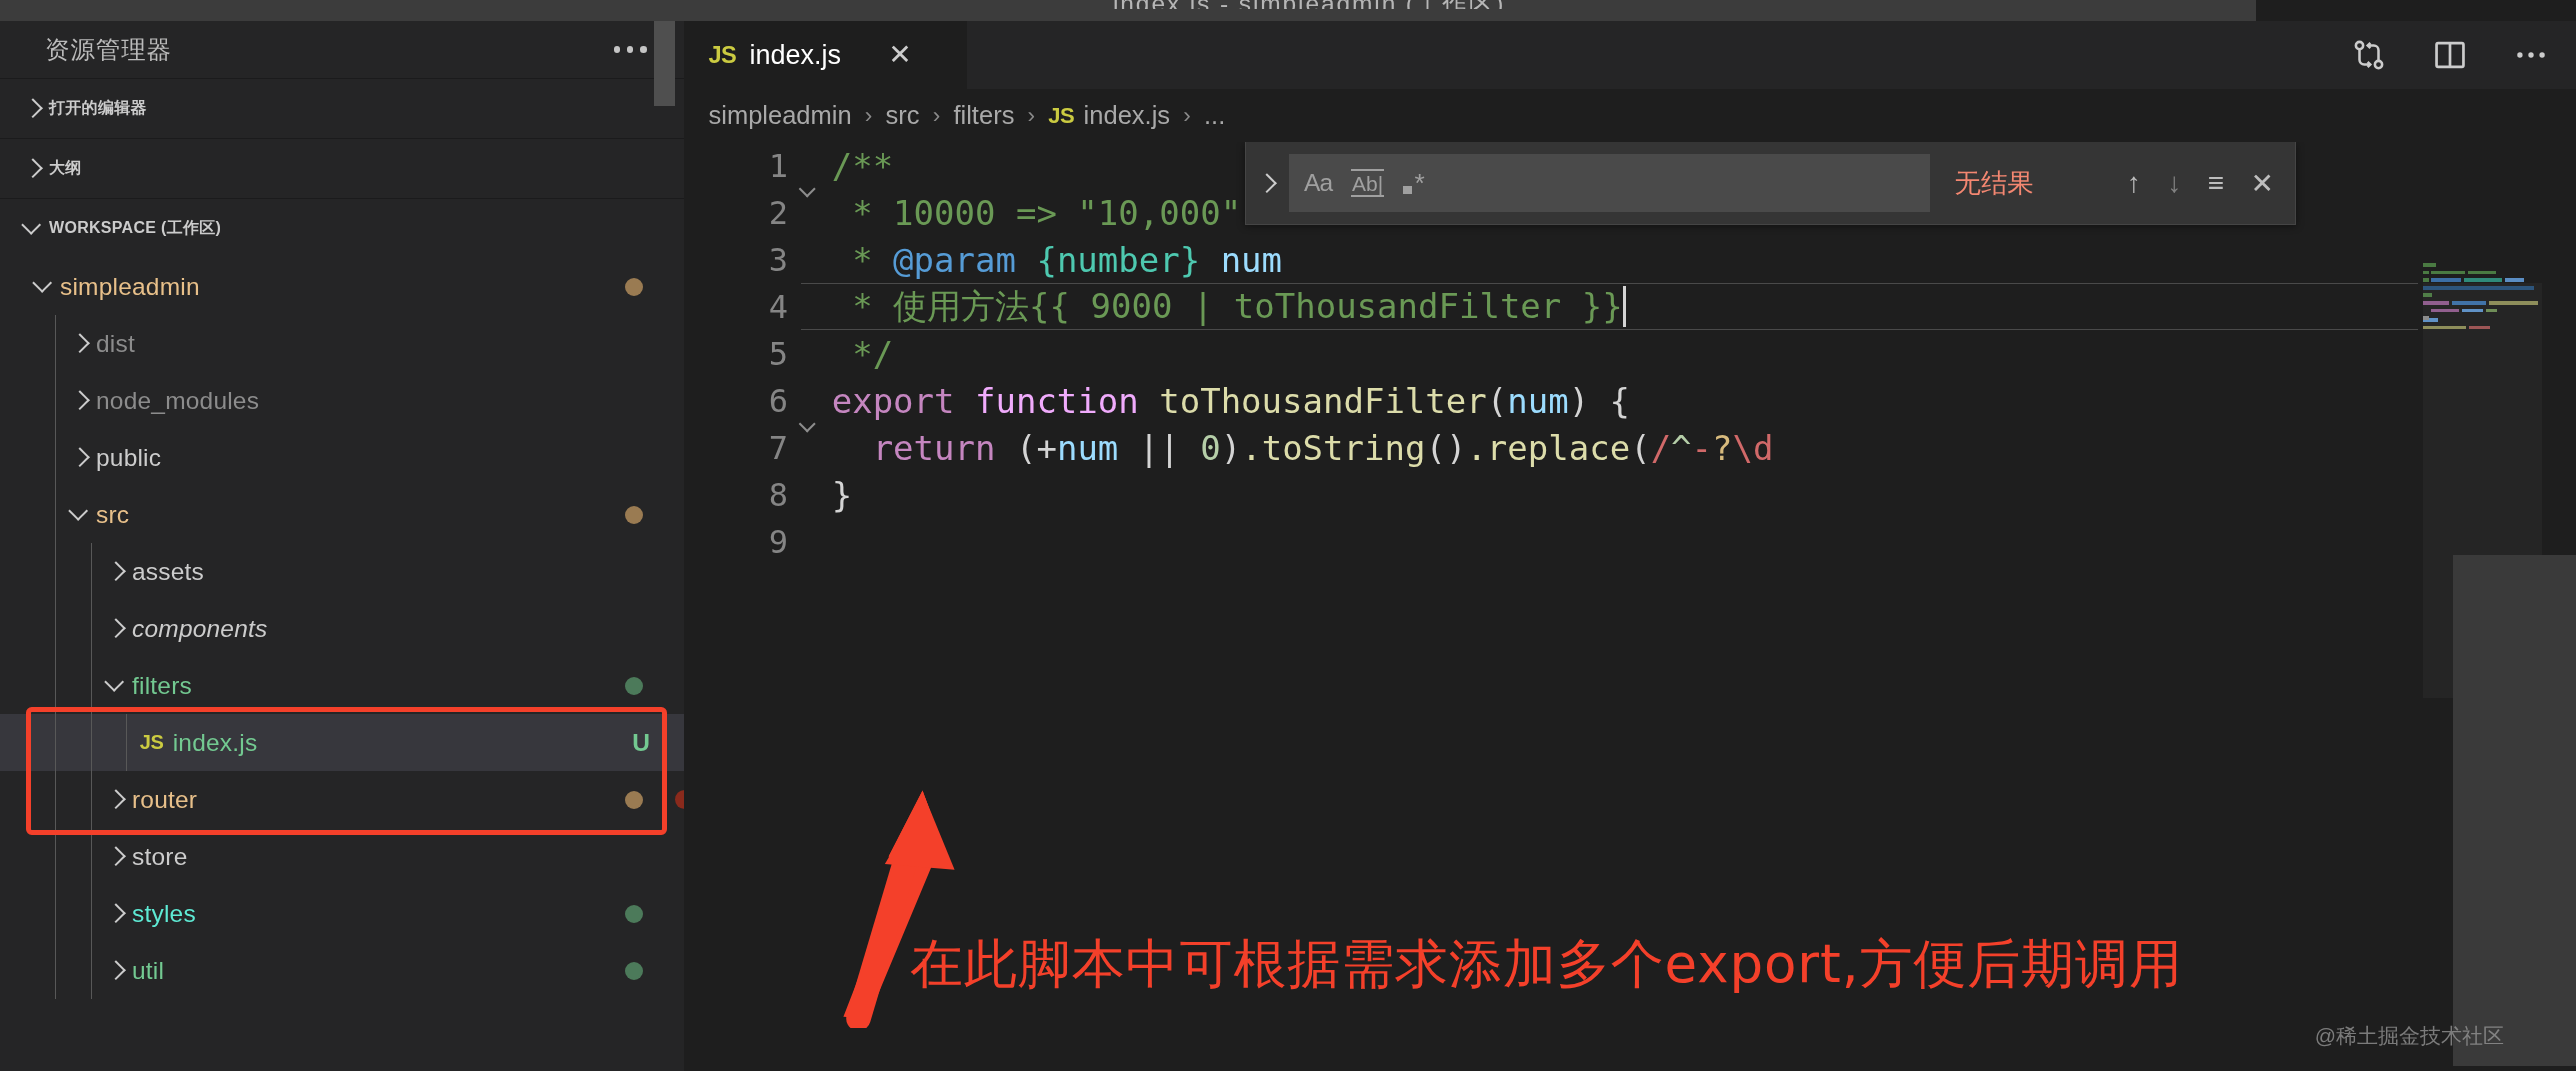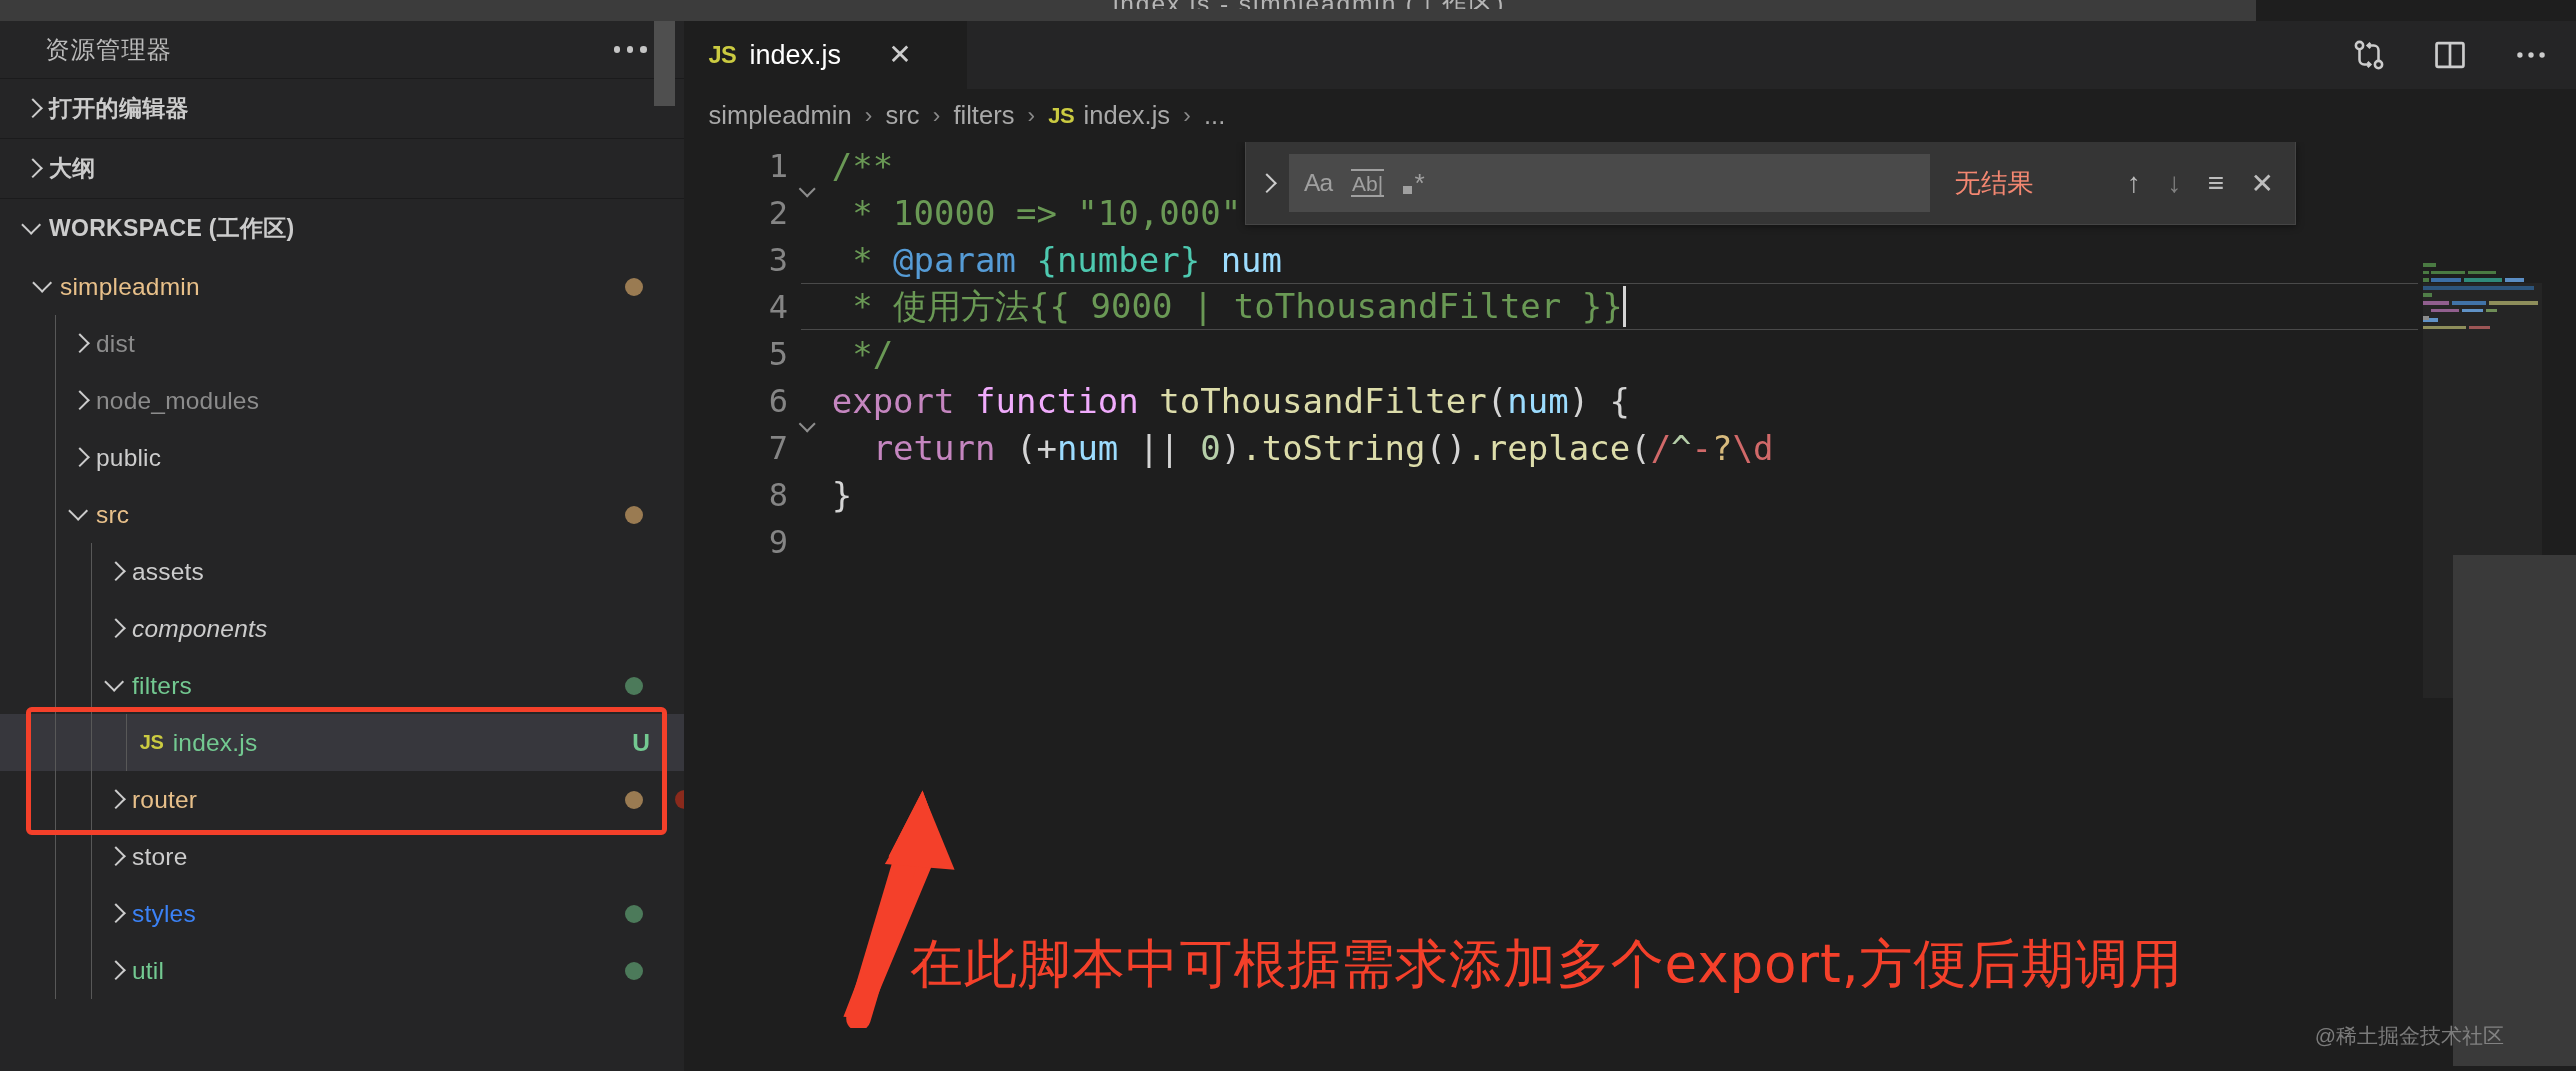--- a/index.html
+++ b/index.html
@@ -49,21 +49,21 @@
   .chev::before {
     content:""; position:absolute; left:9.4px; top:8.5px;
     width:12.3px; height:12.3px;
     border-right:2.5px solid #cccccc; border-bottom:2.5px solid #cccccc;
     transform:rotate(-45deg);
   }
   .chev.down::before {
     left:6.6px; top:5.7px; transform:rotate(45deg);
   }
   .section-label {
-    font-size:23px; color:#cccccc; font-weight:bold; letter-spacing:0.3px;
+    font-size:16px; color:#cccccc; font-weight:bold; letter-spacing:0.3px;
   }
 
   .tree { position:relative; }
   .tree-row {
     position:relative; height:57px; display:flex; align-items:center;
     padding-right:19px;
   }
   .tree-row.selected { background:#37373d; }
   .tree-name { font-size:24.5px; letter-spacing:0.2px; white-space:nowrap; }
   .badge-dot {
@@ -342,21 +342,21 @@
           <span class="indent-guide" style="left: 91px;"></span>
           <span style="display: inline-block; width: 100px; min-width: 100px;"></span>
           <span class="chev"></span>
           <span class="tree-name" style="color: rgb(204, 204, 204);">store</span>
         </div>
         <div class="tree-row">
           <span class="indent-guide" style="left: 55px;"></span>
           <span class="indent-guide" style="left: 91px;"></span>
           <span style="display: inline-block; width: 100px; min-width: 100px;"></span>
           <span class="chev"></span>
-          <span class="tree-name" style="color: #3b82f6;">styles</span>
+          <span class="tree-name" style="color: #5eead4;">styles</span>
           <span class="badge-dot" style="background: rgb(76, 122, 90);"></span>
         </div>
         <div class="tree-row">
           <span class="indent-guide" style="left: 55px;"></span>
           <span class="indent-guide" style="left: 91px;"></span>
           <span style="display: inline-block; width: 100px; min-width: 100px;"></span>
           <span class="chev"></span>
           <span class="tree-name" style="color: rgb(115, 201, 145);">util</span>
           <span class="badge-dot" style="background: rgb(76, 122, 90);"></span>
         </div>

